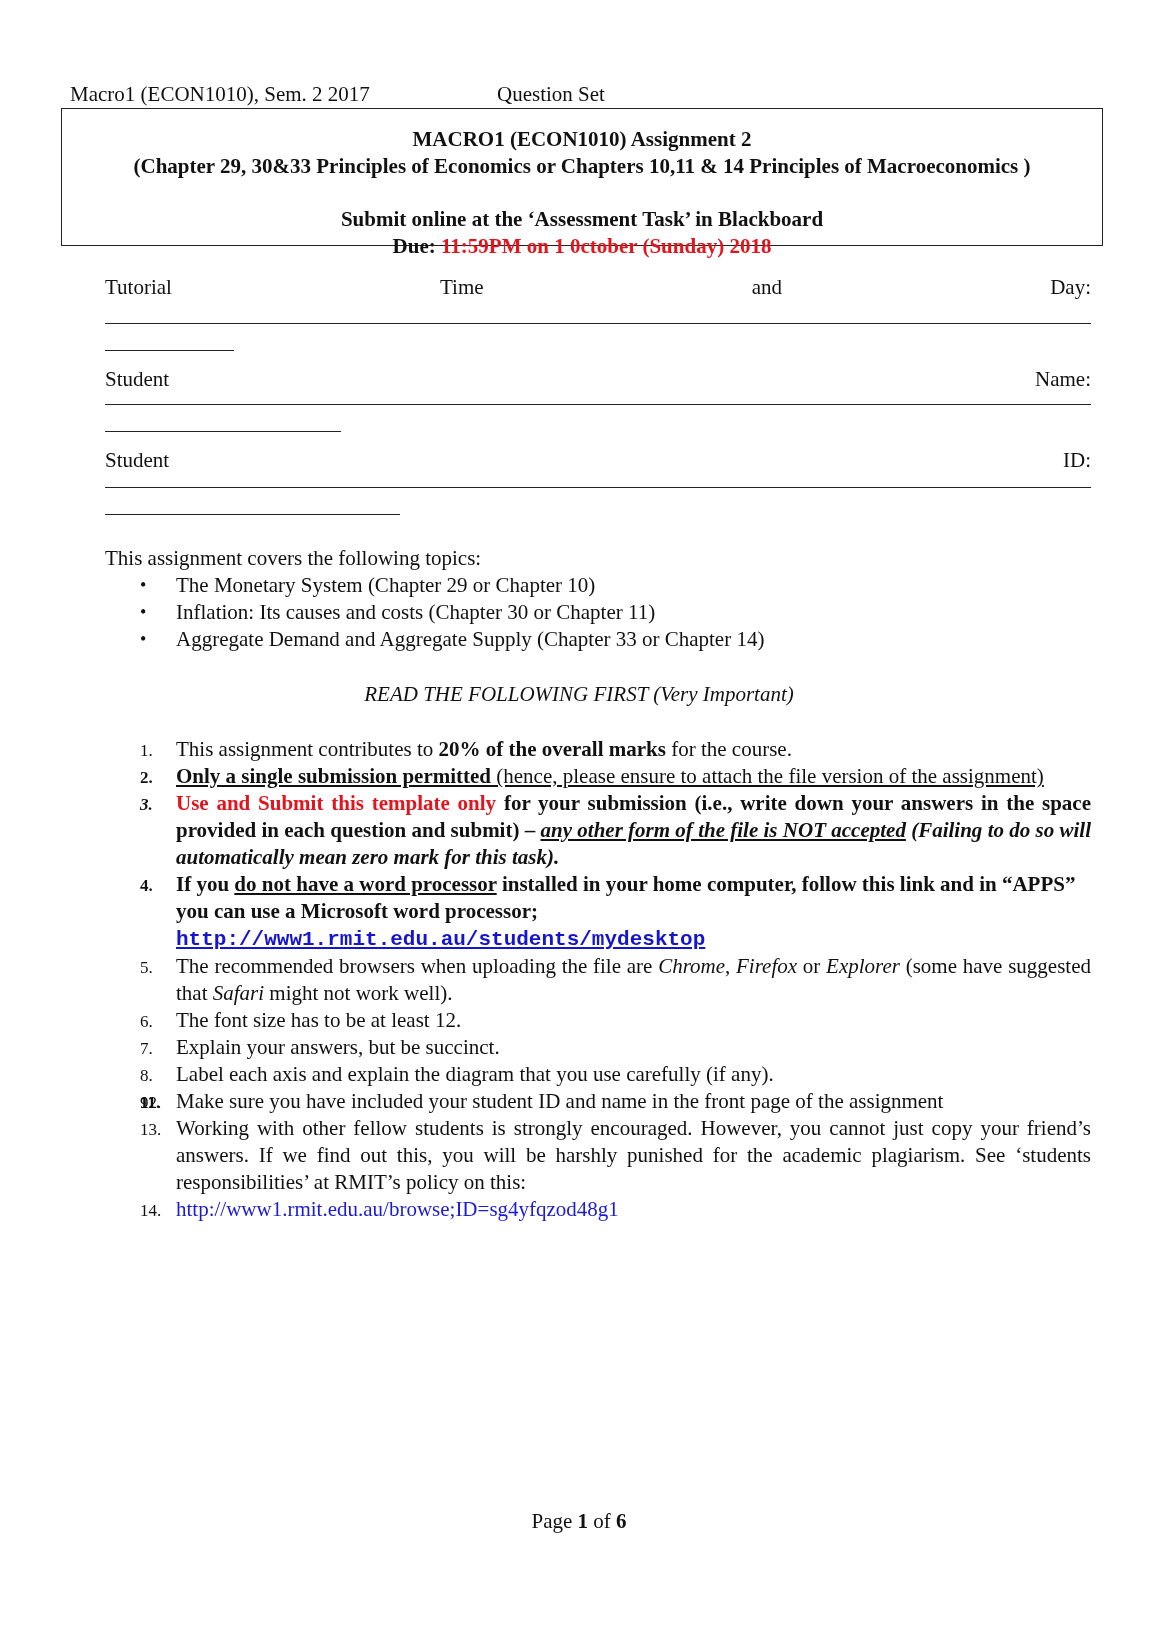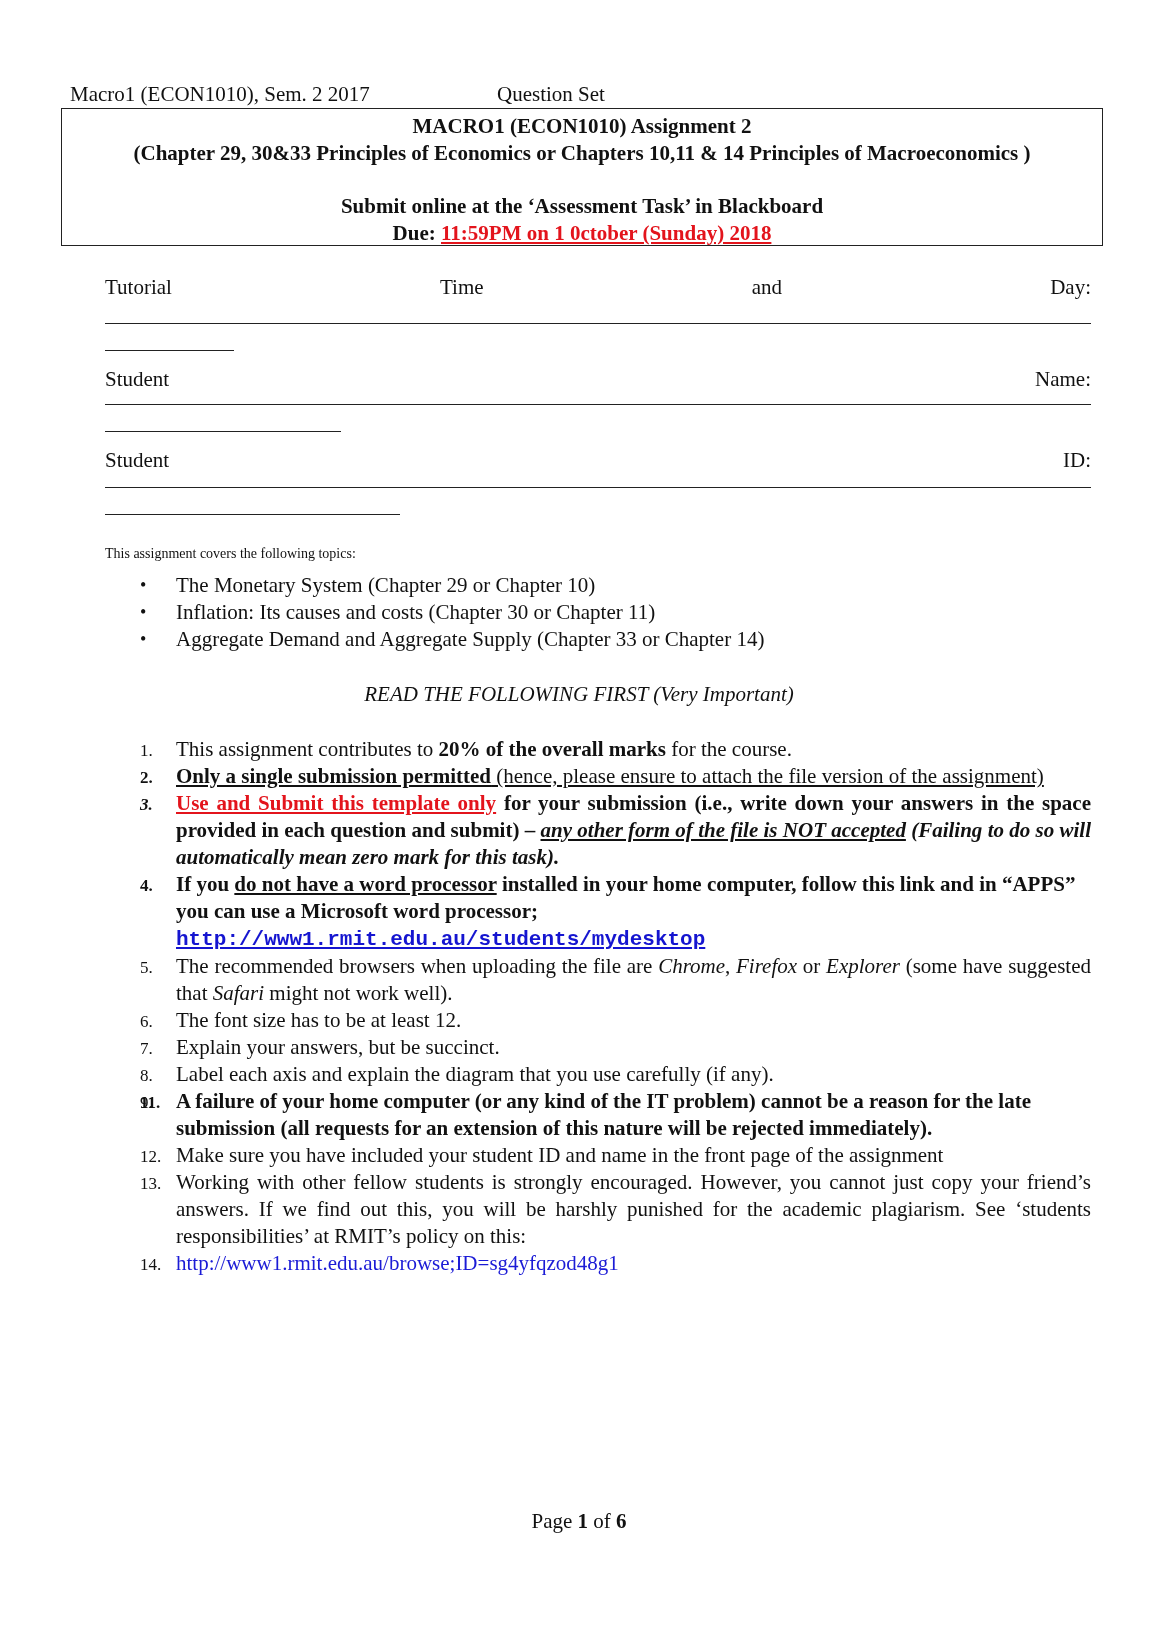--- a/index.html
+++ b/index.html
@@ -11,33 +11,33 @@
   .page { position: absolute; left: 0; top: 12px; width: 1158px; height: 1638px; }
   .running-header {
     position: absolute; left: 70px; top: 70px; font-size: 21px;
   }
   .running-header .qs { position: absolute; left: 427px; white-space: nowrap; }
   .title-box {
     position: absolute; left: 61px; top: 96px; width: 1040px; height: 136px;
     border: 1.5px solid #222;
     text-align: center; font-weight: bold; font-size: 21px; line-height: 27px;
   }
-  .title-box .l1 { margin-top: 4px; }
+  .title-box .l1 { margin-top: 17px; }
   .title-box .gap { height: 26px; }
-  .red-u { color: #e3141c; text-decoration: underline; }
+  .red-u { color: #e3141c; }
   .blue { color: #1b1bd6; }
   .blue-u { color: #1515d0; text-decoration: underline; font-family: Liberation Mono, monospace; }
 
   .field-row {
     position: absolute; left: 105px; width: 986px; font-size: 21px;
     display: flex; justify-content: space-between; margin-top: 9px;
   }
   .rule { position: absolute; height: 0; border-top: 1.5px solid #222; }
 
-  .intro { position: absolute; left: 105px; top: 534px; font-size: 14px; }
+  .intro { position: absolute; left: 105px; top: 534px; font-size: 21px; }
   .topics { position: absolute; left: 140px; top: 560px; font-size: 21px; line-height: 27px; margin: 0; padding: 0; list-style: none; }
   .topics li { position: relative; padding-left: 36px; }
   .topics li .bullet { position: absolute; left: 0; top: 0; font-size: 18px; }
 
   .read-first {
     position: absolute; left: 0; width: 1158px; top: 670px; text-align: center;
     font-size: 21px; font-weight: normal; font-style: italic;
   }
 
   .rules { position: absolute; left: 140px; top: 724px; width: 951px; font-size: 21px; line-height: 27px; margin: 0; padding: 0; list-style: none; }
@@ -117,21 +117,21 @@
       <span class="num b">4.</span><span>If you </span><span class="u">do not have a word processor</span><span> installed in your home computer, follow this link and in “APPS” you can use a Microsoft word processor;</span><br>
       <span class="blue-u">http://www1.rmit.edu.au/students/mydesktop</span>
     </li>
     <li class="justify">
       <span class="num">5.</span><span>The recommended browsers when uploading the file are </span><span class="i">Chrome</span><span>, </span><span class="i">Firefox</span><span> or </span><span class="i">Explorer</span><span> (some have suggested that </span><span class="i">Safari</span><span> might not work well).</span>
     </li>
     <li><span class="num">6.</span><span>The font size has to be at least 12.</span></li>
     <li><span class="num">7.</span><span>Explain your answers, but be succinct.</span></li>
     <li><span class="num">8.</span><span>Label each axis and explain the diagram that you use carefully (if any).</span></li>
     <li><span class="num">9.</span></li>
-    <li class="b"><span class="num b">11.</span><span>A failure of your home computer (or any kind of the IT problem) cannot be a reason for the late submission (all requests for an extension of this nature will be rejected immediately).</span></li>
+    <li class="b"><span class="num b">11.</span></li>
     <li><span class="num">12.</span><span>Make sure you have included your student ID and name in the front page of the assignment</span></li>
     <li class="justify"><span class="num">13.</span><span>Working with other fellow students is strongly encouraged. However, you cannot just copy your friend’s answers. If we find out this, you will be harshly punished for the academic plagiarism. See ‘students responsibilities’ at RMIT’s policy on this:</span></li>
     <li><span class="num">14.</span><span class="blue">http://www1.rmit.edu.au/browse;ID=sg4yfqzod48g1</span></li>
   </ol>
 
   <div class="footer">
     <span>Page </span><span class="b">1</span><span> of </span><span class="b">6</span>
   </div>
 </div>
 

